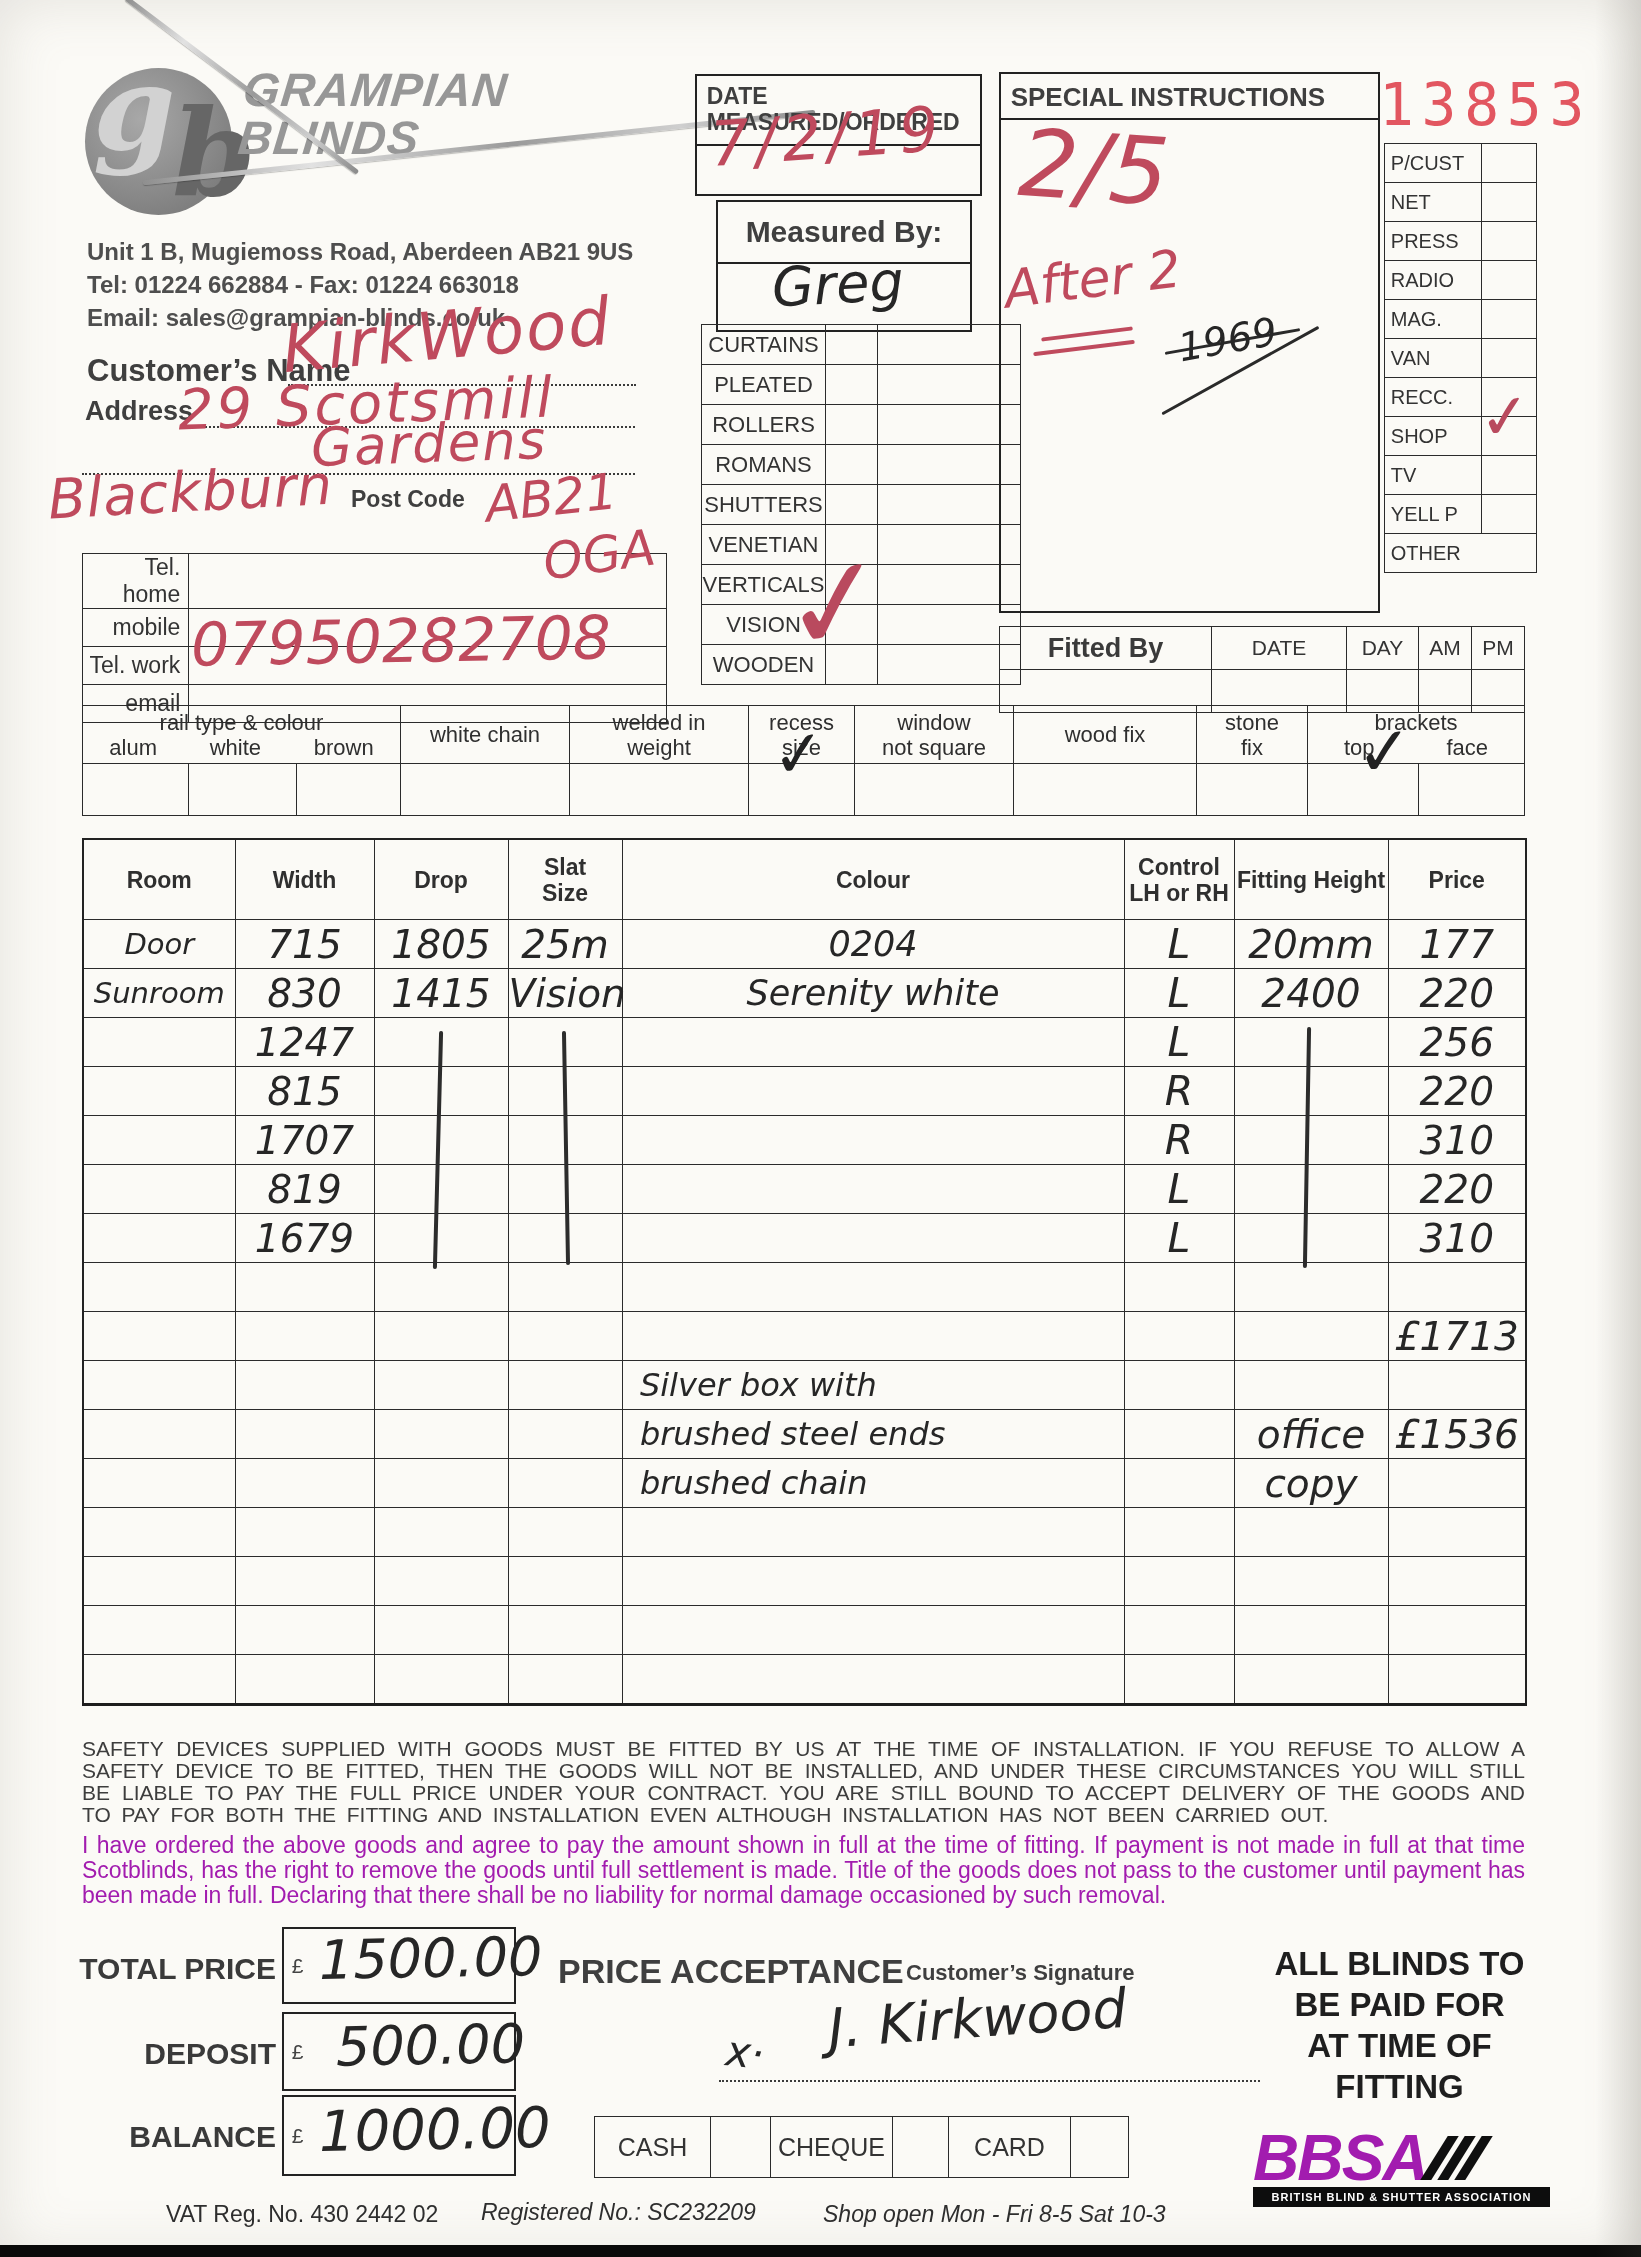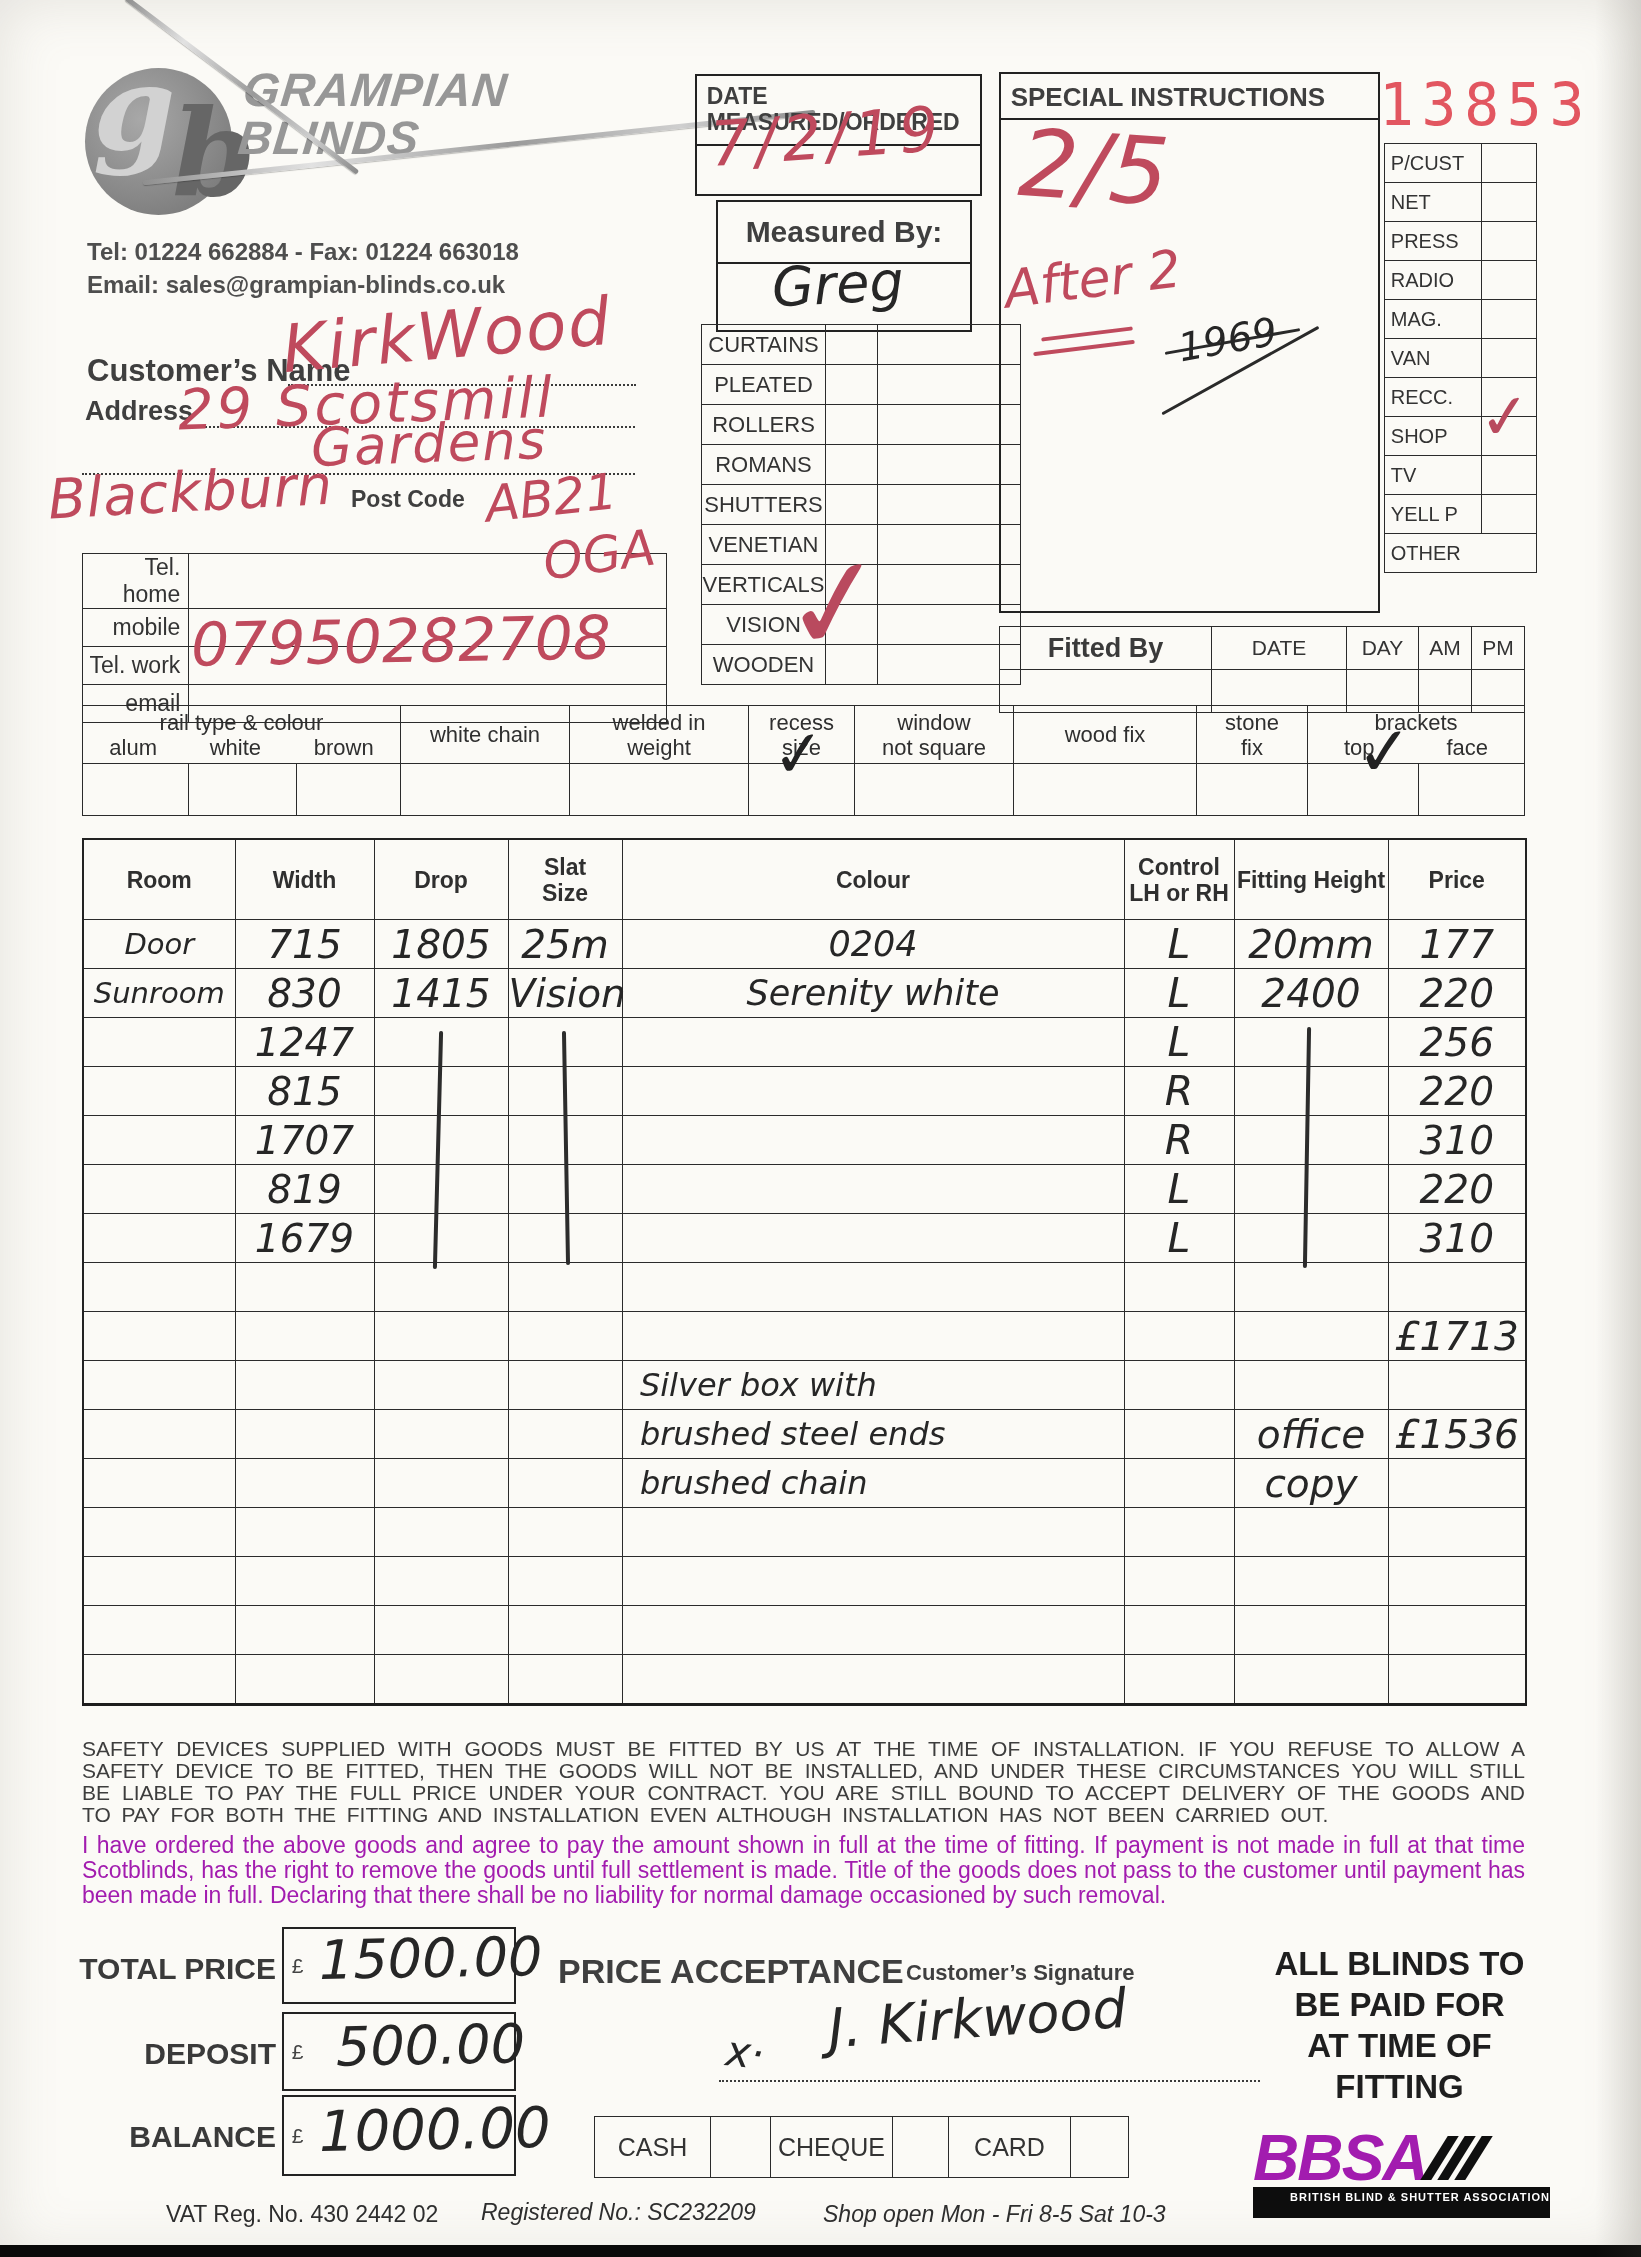--- a/index.html
+++ b/index.html
@@ -55,21 +55,21 @@
   
   .tlabel{font-size:30px;font-weight:900;color:#3a3a3a;}
   .pound{font-size:21px;color:#444;font-weight:400;}
   
   .pay td{height:60px;font-size:25px;color:#333;}
   
   .notice{width:307px;text-align:center;font-weight:900;font-size:33px;line-height:41px;color:#1e1e1e;}
   
   .bbsa-name{font-style:italic;font-weight:900;font-size:64px;color:#a21caf;line-height:58px;letter-spacing:-1.9px;}
   .stripe{display:inline-block;width:10.6px;height:44px;background:#0f0f0f;transform:skewX(-32deg);margin-left:6.8px;}
-  .bbsa-bar{background:#0d0d0d;color:#fff;font-size:11px;font-weight:bold;letter-spacing:1px;text-align:right;line-height:20px;height:31px;}
+  .bbsa-bar{background:#0d0d0d;color:#fff;font-size:11px;font-weight:bold;letter-spacing:1px;text-align:center;line-height:20px;height:20px;}
   .foot{font-size:23px;color:#2e2e2e;}
   .check{font-family:"DejaVu Sans",sans-serif;color:#222;line-height:1;}
   .check.red{color:#b94a5e;}
   .ln{background:#bf4a5d;height:3.9px;border-radius:1.9px;}
   .lnb{background:#2a2a2a;height:3.4px;border-radius:1.9px;}
 </style>
 </head>
 <body>
 
 <div class="page">
@@ -78,20 +78,21 @@
   <div class="abs mono" style="left:93px;top:50px;font-size:118px;color:#d2d2d2;">g</div>
   <div class="abs mono" style="left:172px;top:93px;font-size:120px;color:#666;">b</div>
   <div class="abs brand" style="left:241px;top:66px;">
     <div>GRAMPIAN</div>
     <div>BLINDS</div>
   </div>
   <div class="abs staple" style="left:141px;top:145px;width:676px;transform:rotate(-6deg);"></div>
   <div class="abs staple" style="left:97px;top:83px;width:290px;transform:rotate(37deg);"></div>
 
   <div class="abs ptext" style="left:87px;top:235px;font-size:24px;line-height:33px;">
+    <div>Unit 1 B, Mugiemoss Road, Aberdeen AB21 9US</div>
     <div>Tel: 01224 662884   -   Fax: 01224 663018</div>
     <div>Email: sales@grampian-blinds.co.uk</div>
   </div>
 
   <div class="abs plabel" style="left:87px;top:353px;font-size:31px;">Customer’s Name</div>
   <div class="abs dot" style="left:288px;top:384px;width:348px;"></div>
   <div class="abs hand hr" style="left:282px;top:297px;font-size:66px;transform:rotate(-5deg);letter-spacing:1.9px;">KirkWood</div>
 
   <div class="abs plabel" style="left:85px;top:396px;font-size:27px;">Address</div>
   <div class="abs dot" style="left:189px;top:426px;width:446px;"></div>

